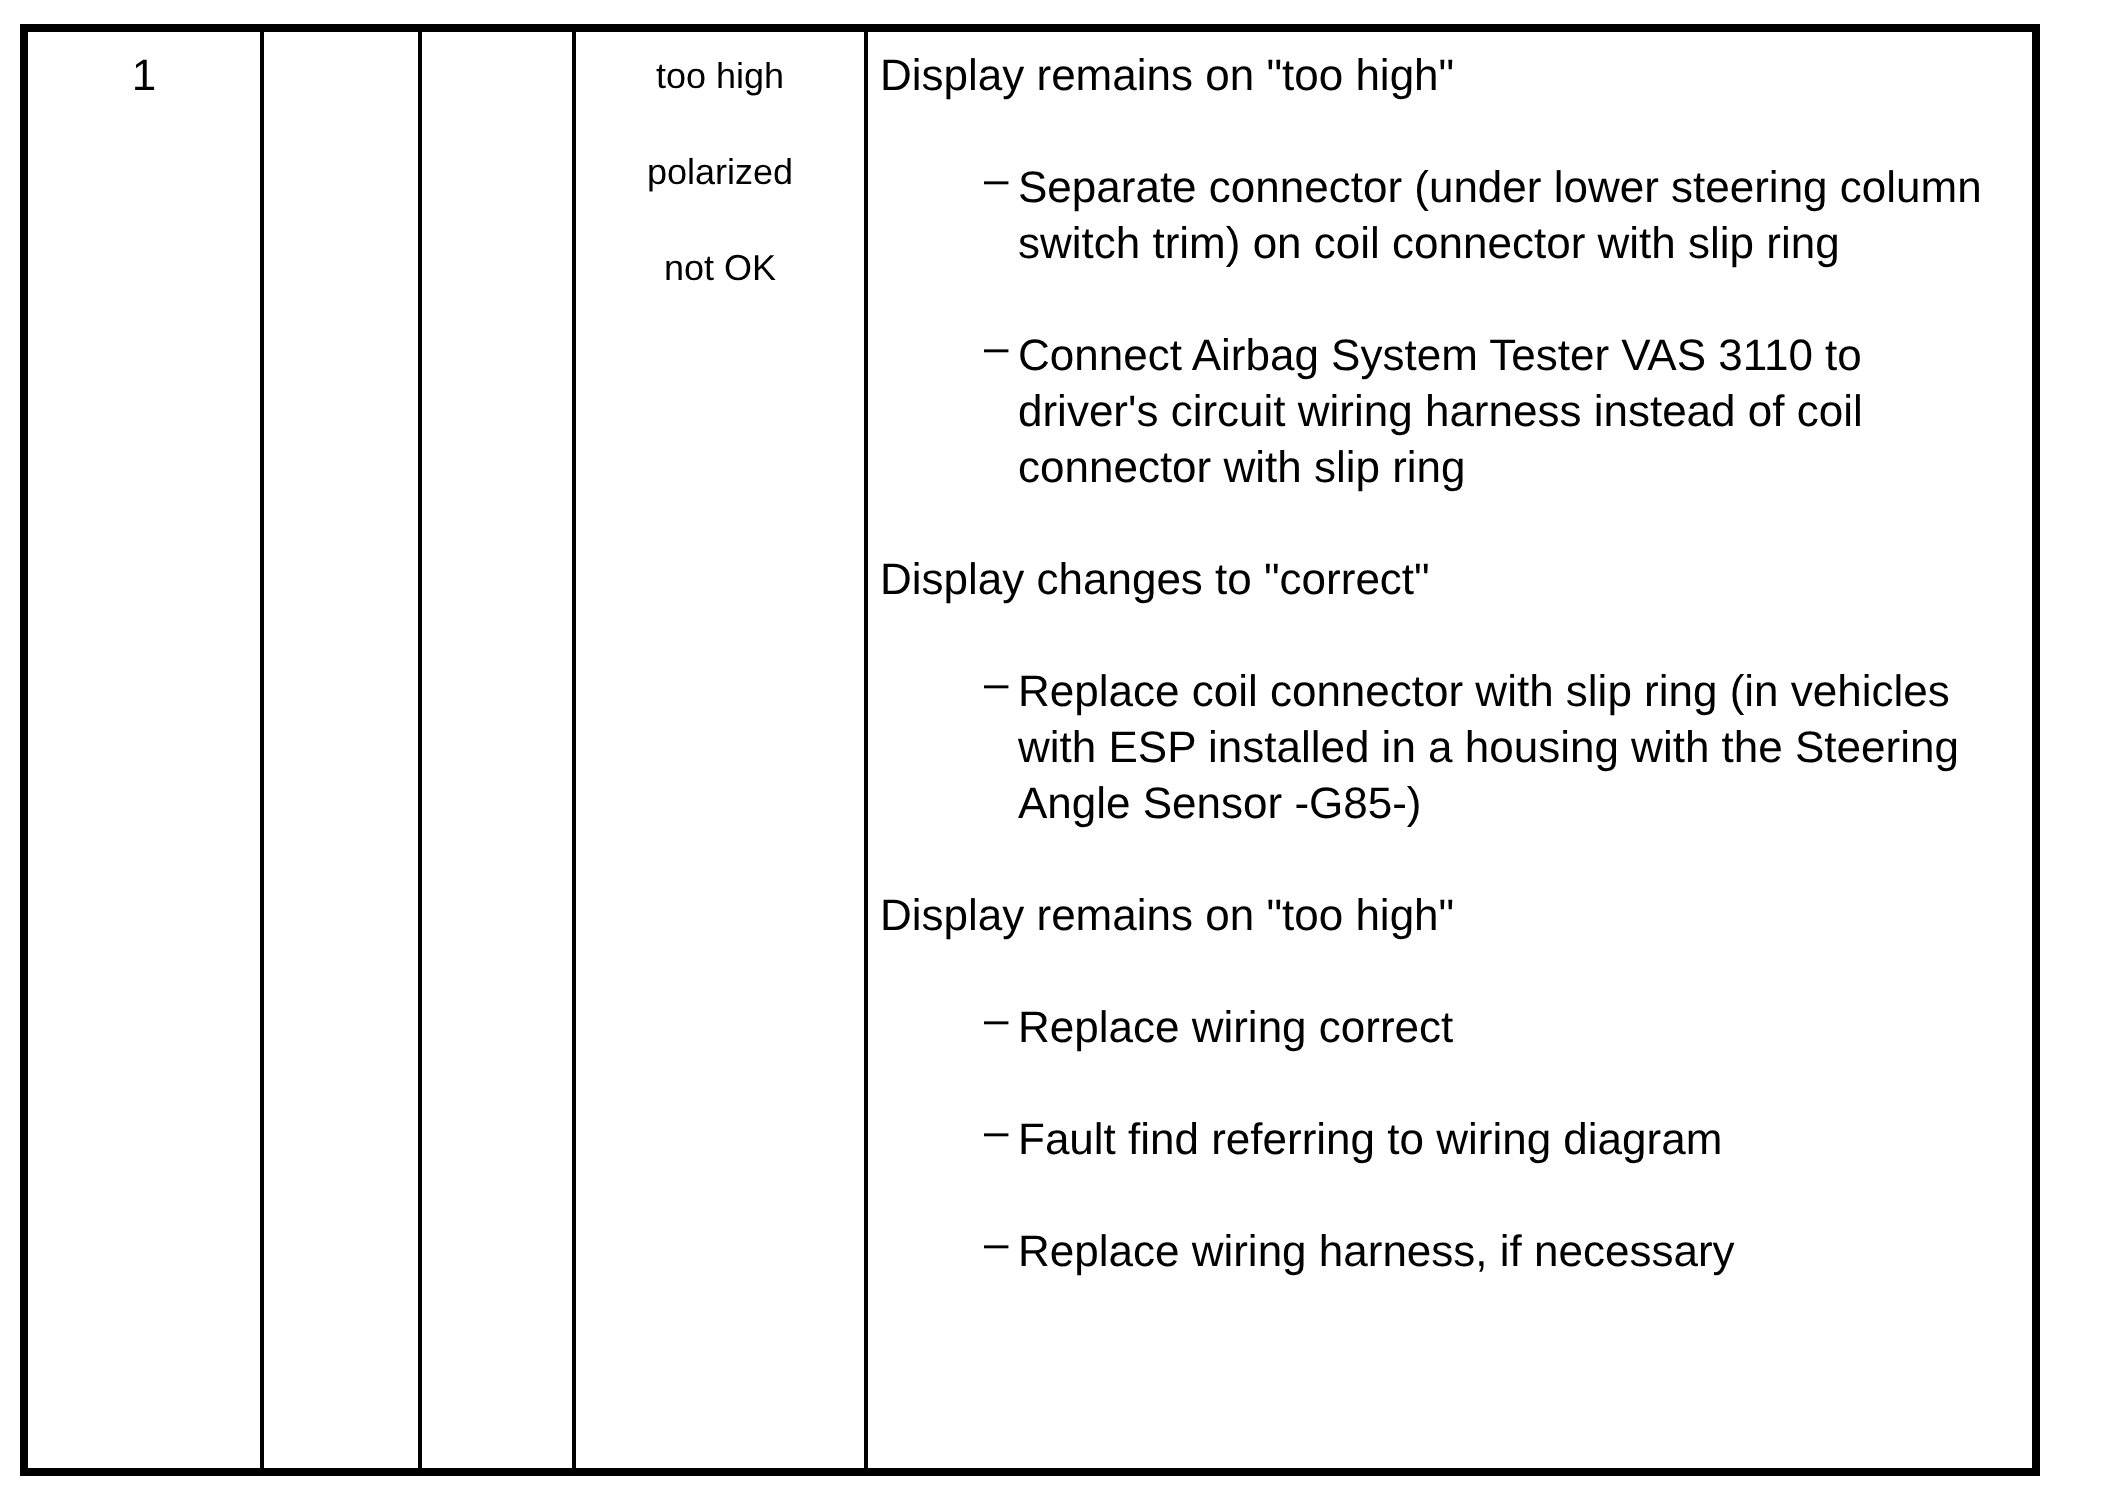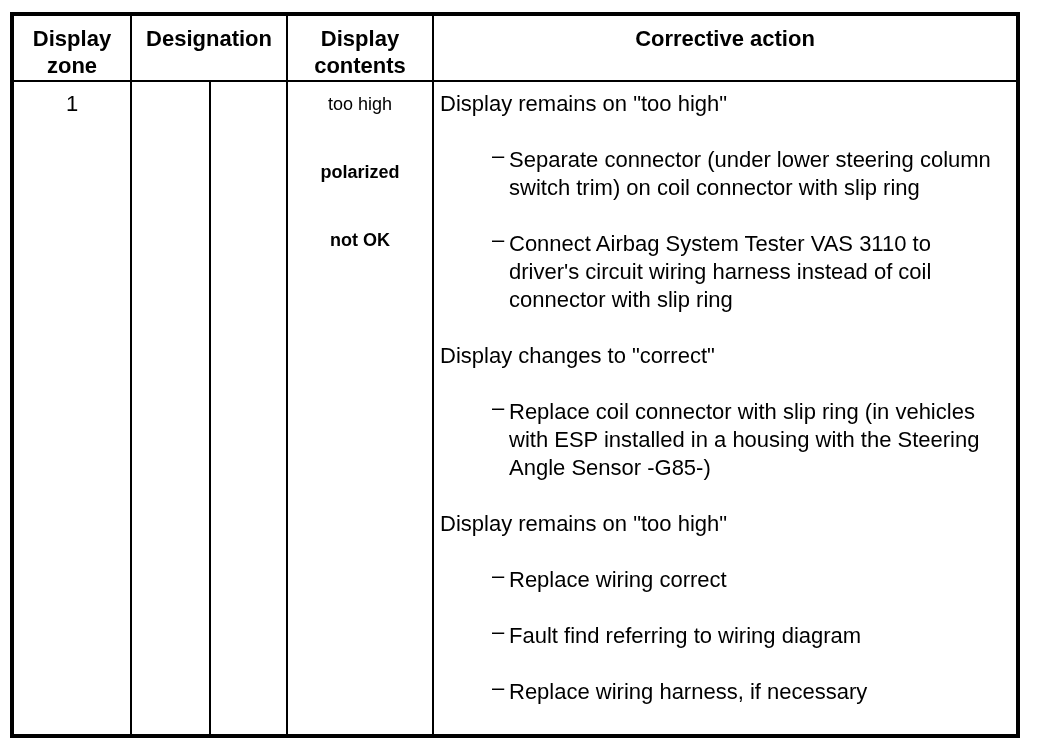--- a/index.html
+++ b/index.html
@@ -45,21 +45,21 @@
     line-height: 28px;
     text-align: center;
     padding-top: 8px;
   }
   td.contents-cell {
     font-size: 18px;
     line-height: 28px;
     text-align: center;
     padding-top: 8px;
   }
-  .contents-line + .contents-line { margin-top: 40px; font-weight: bold; }
+  .contents-line + .contents-line { margin-top: 20px; }
   td.action-cell {
     font-size: 22px;
     line-height: 28px;
     padding: 8px 14px 0 6px;
   }
   .block + .block { margin-top: 28px; }
   .status-line { margin: 0; }
   .step {
     position: relative;
     padding-left: 69px;
@@ -76,28 +76,20 @@
 <div class="page">
   <table class="doc-table">
     <colgroup>
       <col style="width:119px">
       <col style="width:79px">
       <col style="width:77px">
       <col style="width:146px">
       <col style="width:585px">
     </colgroup>
     <tbody>
-        <tr class="head-row">
-      <th class="head-cell">Display
-zone</th>
-      <th class="head-cell" colspan="2">Designation</th>
-      <th class="head-cell">Display
-contents</th>
-      <th class="head-cell">Corrective action</th>
-    </tr>
     <tr>
       <td class="zone-cell">1</td>
       <td></td>
       <td></td>
       <td class="contents-cell">
         <div class="contents-line">too high</div>
         <div class="contents-line">polarized</div>
         <div class="contents-line">not OK</div>
       </td>
       <td class="action-cell">

